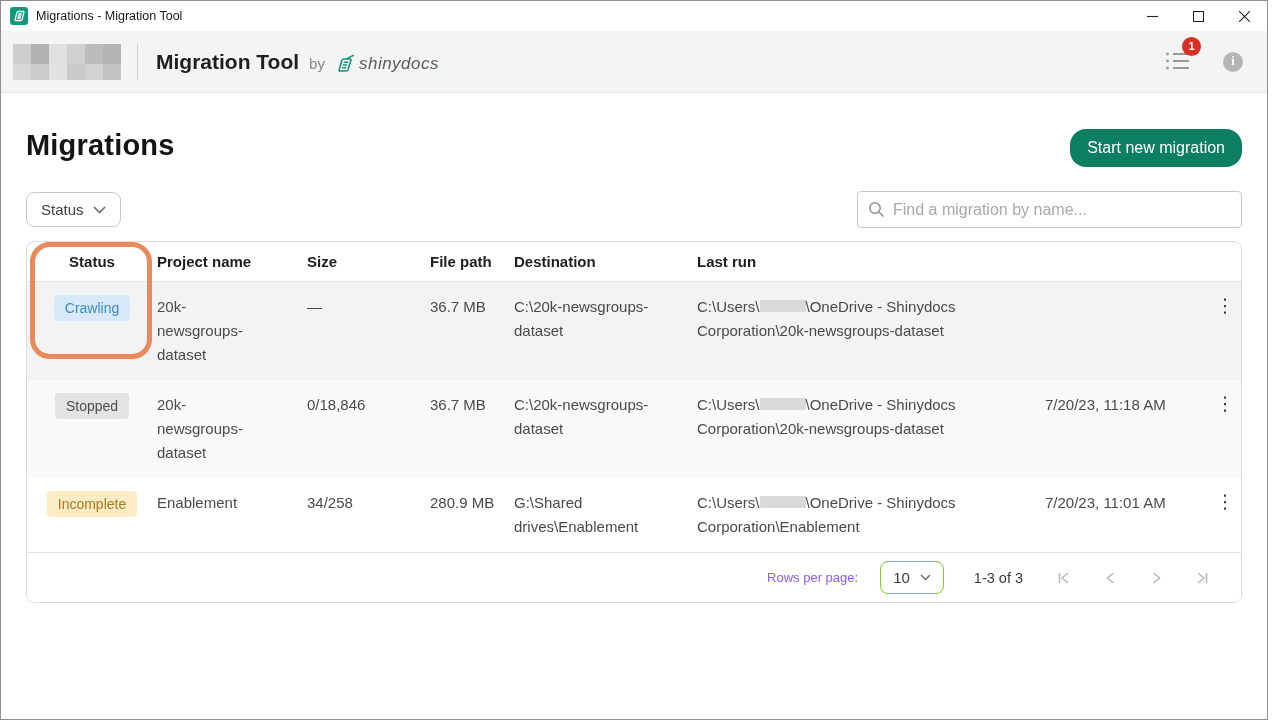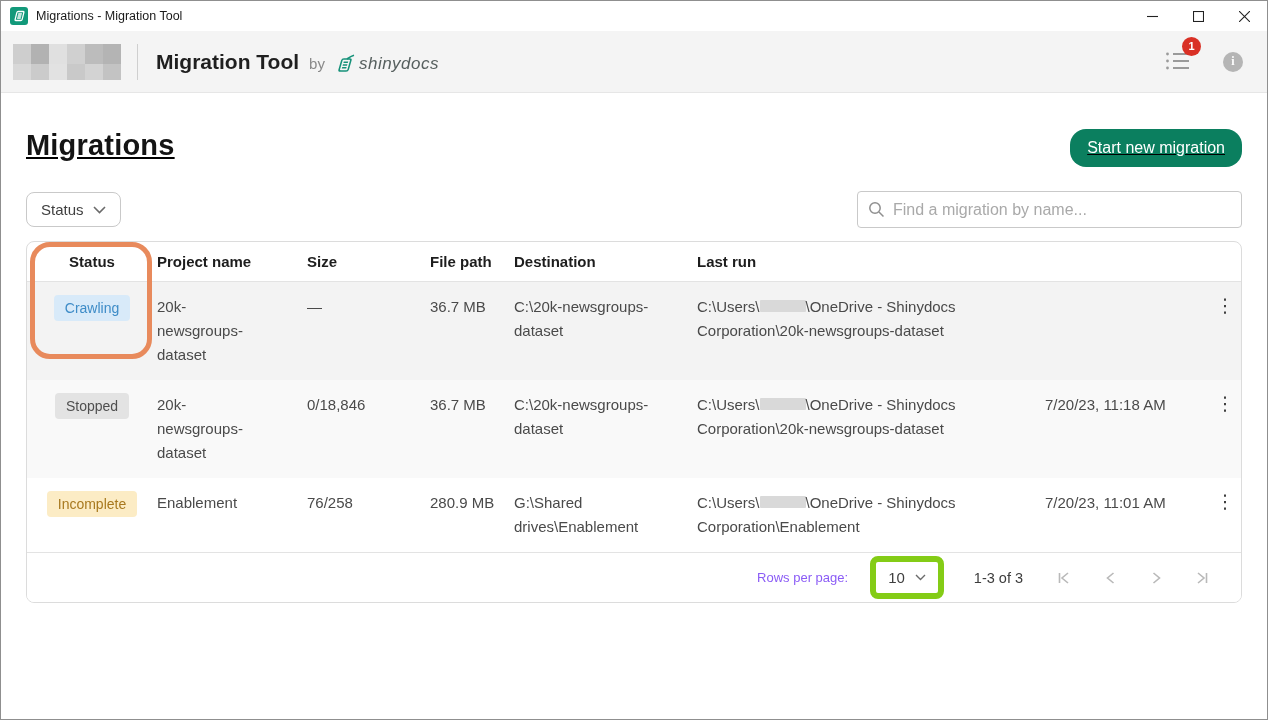--- a/index.html
+++ b/index.html
@@ -29,21 +29,21 @@
   .by-label { font-size:15px; color:#8a8a8a; margin:4px 8px 0 10px; }
   .brand { display:flex; align-items:center; margin-top:4px; }
   .brand-name { font-size:17px; font-style:italic; color:#57605f; letter-spacing:.5px; margin-left:2px; }
   .header-right { margin-left:auto; display:flex; align-items:center; gap:30px; }
   .queue-wrap { position:relative; width:28px; height:26px; cursor:pointer; }
   .notif-badge { position:absolute; top:-12px; right:-8px; min-width:19px; height:19px; background:#d93025; border-radius:50%; color:#fff; font-size:11px; font-weight:700; display:flex; align-items:center; justify-content:center; }
   .info-circle { width:20px; height:20px; border-radius:50%; background:#b5b5b5; color:#fff; font-size:12px; font-weight:700; display:flex; align-items:center; justify-content:center; cursor:pointer; font-family:"Liberation Serif", serif; }
 
   
   .content { padding:0 25px; position:relative; }
-  .page-head { display:flex; align-items:flex-start; justify-content:space-between; margin-top:36px;text-decoration:underline; }
+  .page-head { display:flex; align-items:flex-start; justify-content:space-between; margin-top:36px; }
   .page-title { font-size:29px; font-weight:700; color:#141414; letter-spacing:.2px; }
   .start-btn { background:#0b7f5f; color:#fff; border:none; border-radius:16px; font-size:16px; font-family:inherit; padding:10px 17px; cursor:pointer; }
   .filter-row { display:flex; align-items:center; justify-content:space-between; margin-top:24px; }
   .status-filter { display:flex; align-items:center; gap:9px; border:1px solid #c9c9c9; border-radius:8px; background:#fff; padding:8px 14px; font-size:15px; color:#3f3f3f; cursor:pointer; }
   .search-box { display:flex; align-items:center; width:385px; height:37px; border:1px solid #c9c9c9; border-radius:4px; background:#fff; padding:0 10px; }
   .search-box input { border:none; outline:none; flex:1; font-size:16px; font-family:inherit; color:#333; margin-left:8px; background:transparent; }
   .search-box input::placeholder { color:#a9a9a9; }
 
   
   .table-card { margin-top:13px; border:1px solid #dcdcdc; border-radius:8px; background:#fff; overflow:hidden; }
@@ -65,21 +65,21 @@
   .project-link { color:#1f6cad; cursor:pointer; }
   .cell.project { max-width:118px; }
   .dash { color:#7a7a7a; }
   .redact-inline { display:inline-block; width:46px; height:12px; background:#d9d9d9; border-radius:1px; vertical-align:baseline; }
   .lastrun { color:#3f3f3f; white-space:nowrap; }
   .kebab { font-size:19px; color:#3c3c3c; text-align:center; padding-top:13px; cursor:pointer; line-height:1.2; }
 
   
   .tfoot { border-top:1px solid #e3e3e3; height:50px; display:flex; align-items:center; justify-content:flex-end; gap:22px; padding-right:28px; background:#fff; }
   .rpp-label { font-size:13px; color:#8b5cf6; }
-  .rpp-select { display:flex; align-items:center; gap:10px; border:6px solid #84cc16; border-radius:8px; padding:7px 12px; font-size:15px; color:#3f3f3f; cursor:pointer; }
+  .rpp-select { display:flex; align-items:center; gap:10px; border:1px solid #84cc16; border-radius:8px; padding:7px 12px; font-size:15px; color:#3f3f3f; cursor:pointer; }
   .range-label { font-size:14.5px; color:#3c3c3c; margin:0 8px; }
   .pager { display:flex; align-items:center; gap:24px; }
   .pg-btn { width:22px; height:22px; display:flex; align-items:center; justify-content:center; cursor:default; }
 
   
   .annotation { position:absolute; left:29px; top:241px; width:122px; height:117px; border:5px solid #e88a5c; border-radius:20px; pointer-events:none; }
 
   svg { display:block; }
 </style>
 </head>
@@ -224,21 +224,21 @@
         <div class="cell"><span>C:\Users\</span><span class="redact-inline"></span><span>\OneDrive - Shinydocs Corporation\20k-newsgroups-dataset</span></div>
         <div class="cell lastrun">7/20/23, 11:18 AM</div>
         <div class="kebab">⋮</div>
       </div>
 
       <div class="tgrid trow row-3">
         <div class="c-status-cell">
             <span class="badge badge--incomplete">Incomplete</span>
           </div>
         <div class="cell project project-link">Enablement</div>
-        <div class="cell">76/258</div>
+        <div class="cell">34/258</div>
         <div class="cell">280.9 MB</div>
         <div class="cell">G:\Shared drives\Enablement</div>
         <div class="cell"><span>C:\Users\</span><span class="redact-inline"></span><span>\OneDrive - Shinydocs Corporation\Enablement</span></div>
         <div class="cell lastrun">7/20/23, 11:01 AM</div>
         <div class="kebab">⋮</div>
       </div>
 
       <div class="tfoot">
         <span class="rpp-label">Rows per page:</span>
         <div class="rpp-select">

